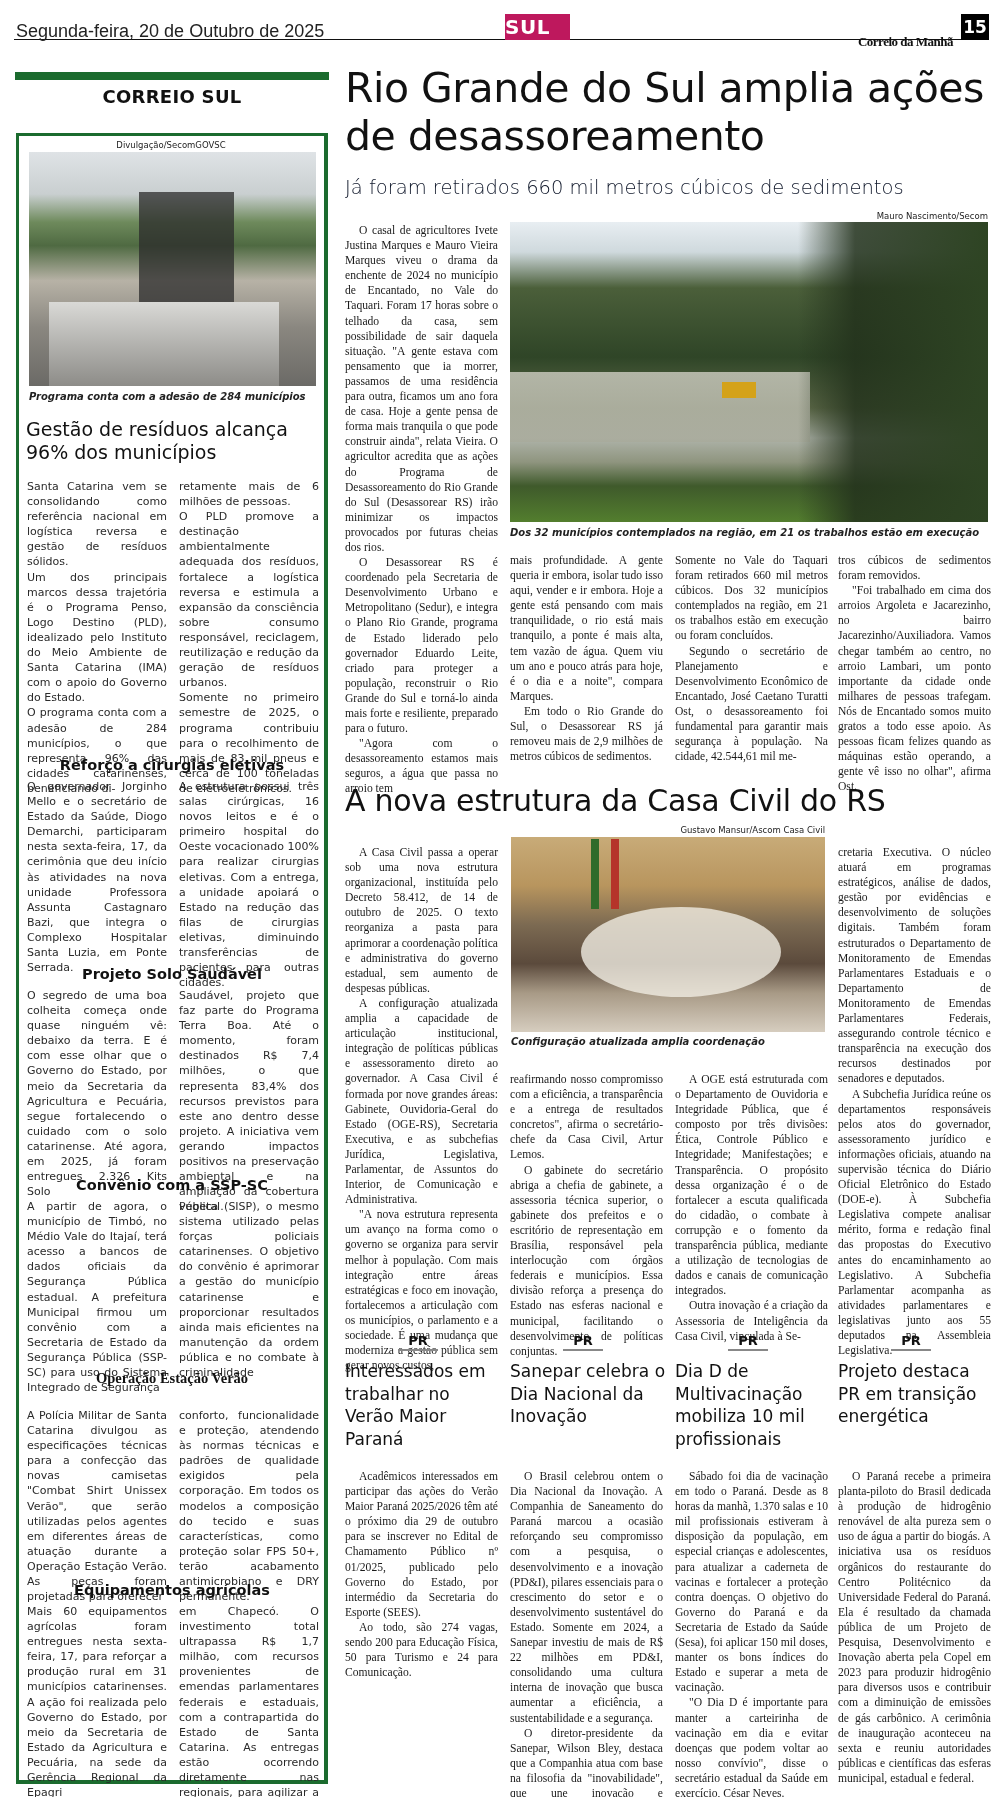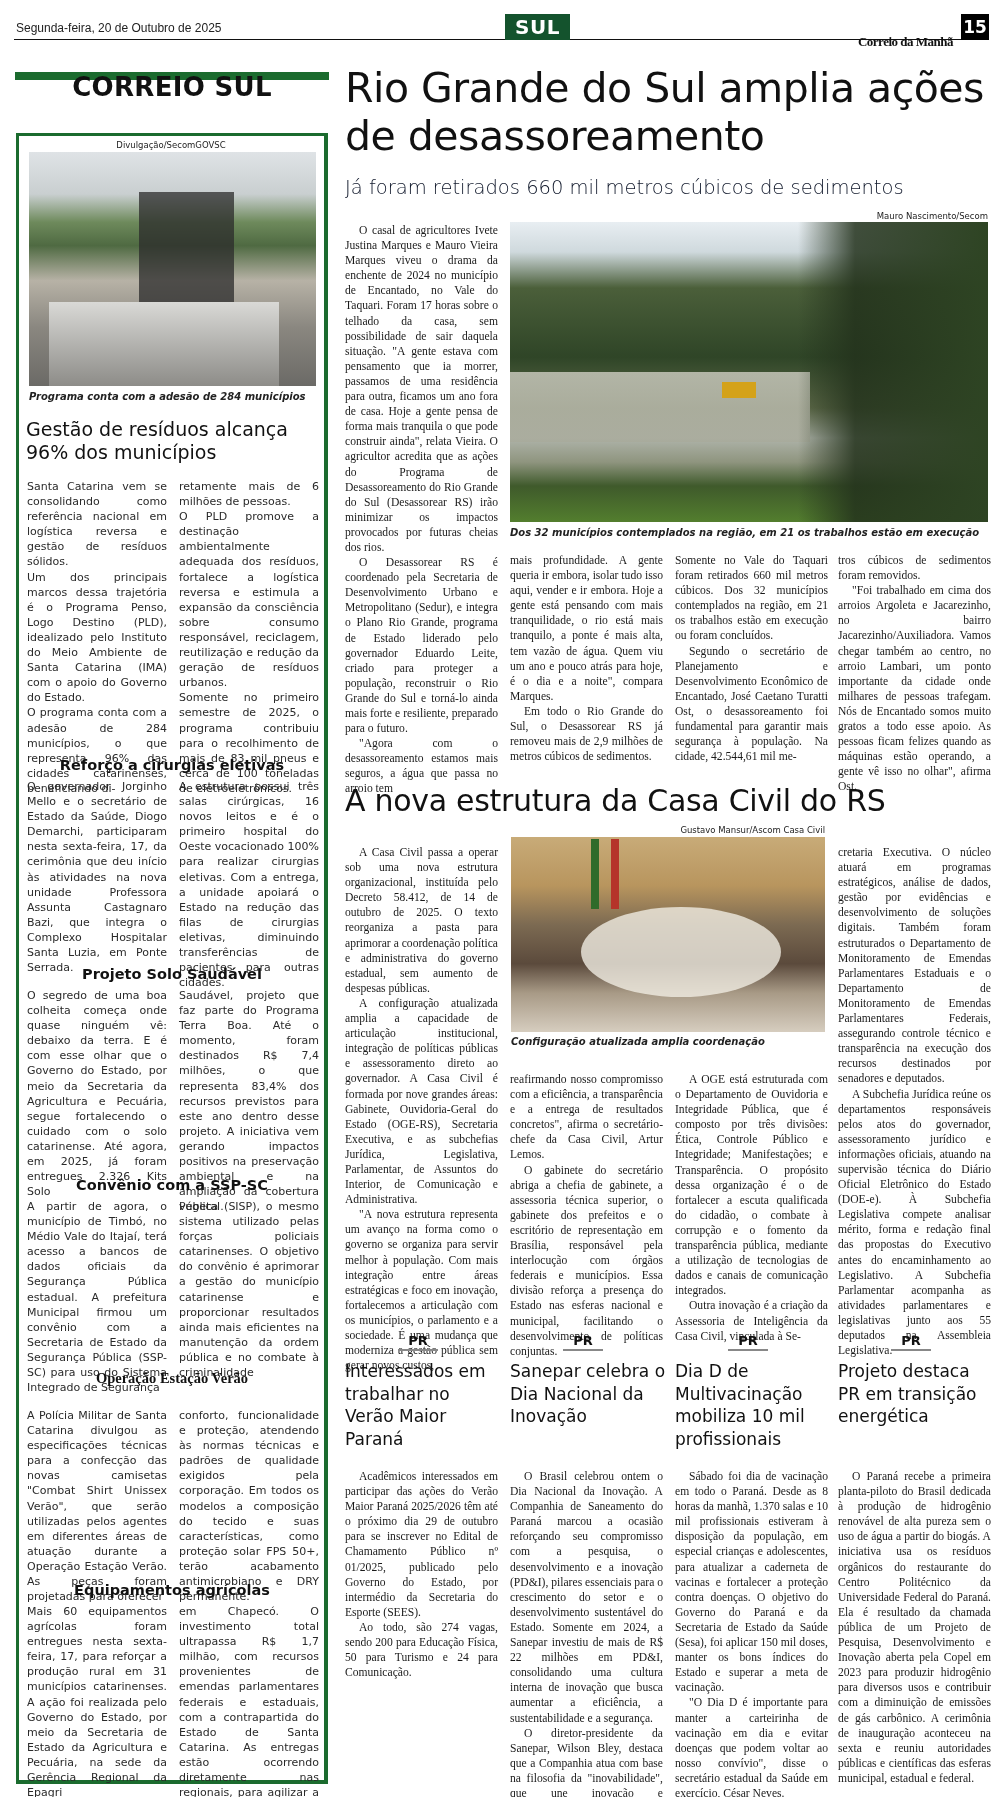--- a/index.html
+++ b/index.html
@@ -1,28 +1,28 @@
 <!DOCTYPE html>
 <html><head>
 <meta charset="utf-8">
 <style>
   * { box-sizing: border-box; margin: 0; padding: 0; }
   html, body { width: 1003px; height: 1797px; background: #fff; overflow: hidden; }
   body { position: relative; font-family: "DejaVu Sans", sans-serif; color: #111; }
 
   
   .topbar { position: absolute; left: 14px; top: 14px; width: 975px; height: 26px; border-bottom: 1.5px solid #111; }
-  .topbar .date { position: absolute; left: 2px; top: 7px; font-family: "Liberation Sans", sans-serif; font-size: 12px; color: #222; }
-  .topbar .section { position: absolute; left: 491px; top: 0; width: 65px; height: 26px; background: #14532d; color: #fff; font-family: "DejaVu Sans", sans-serif; font-size: 20px; font-weight: bold; text-align: center; line-height: 26px; letter-spacing: 0.5px; }
+  .topbar .date { position: absolute; left: 2px; top: 7px; font-family: "Liberation Sans", sans-serif; font-size: 18px; color: #222; }
+  .topbar .section { position: absolute; left: 491px; top: 0; width: 65px; height: 26px; background: #be185d; color: #fff; font-family: "DejaVu Sans", sans-serif; font-size: 20px; font-weight: bold; line-height: 26px; letter-spacing: 0.5px; }
   .topbar .paper { position: absolute; right: 36px; top: 20px; font-family: "Liberation Serif", serif; font-size: 13px; font-weight: bold; letter-spacing: -0.5px; }
   .topbar .pageno { position: absolute; right: 0; top: 0; width: 28px; height: 26px; background: #000; color: #fff; font-size: 17px; font-weight: bold; text-align: center; line-height: 26px; }
 
   
   .sul-bar { position: absolute; left: 15px; top: 72px; width: 314px; height: 8px; background: #1b6b2e; }
-  .sul-title { position: absolute; left: 15px; top: 72px; width: 314px; text-align: center; font-family: "DejaVu Sans", sans-serif; font-weight: bold; font-size: 26px; letter-spacing: 0.3px; }
+  .sul-title { position: absolute; left: 15px; top: 86px; width: 314px; text-align: center; font-family: "DejaVu Sans", sans-serif; font-weight: bold; font-size: 18px; letter-spacing: 0.3px; }
   .sul-box { position: absolute; left: 16px; top: 133px; width: 312px; height: 1651px; border: 3px solid #1b6b2e; border-right-width: 4px; border-bottom-width: 4px; }
   .credit { font-family: "DejaVu Sans", sans-serif; font-size: 8.5px; color: #222; text-align: right; }
   .sul-credit { position: absolute; left: 26px; top: 140px; width: 290px; text-align: center; }
   .photo { position: absolute; overflow: hidden; }
   .sul-photo { left: 29px; top: 152px; width: 287px; height: 234px; background: linear-gradient(180deg, #dfe3e6 0%, #c9cfd0 18%, #6e8a5c 30%, #4f6a42 40%, #b7b2a6 55%, #8a8780 75%, #6b6a66 100%); }
   .caption { font-family: "DejaVu Sans", sans-serif; font-style: italic; font-weight: bold; font-size: 10px; color: #222; }
   .sul-caption { position: absolute; left: 29px; top: 391px; width: 290px; }
   .sul-headline { position: absolute; left: 26px; top: 418px; width: 292px; text-align: left; font-family: "DejaVu Sans", sans-serif; font-size: 19px; line-height: 23px; font-weight: 500; }
 
   .sans-body { font-family: "DejaVu Sans", sans-serif; font-size: 11px; line-height: 15.1px; color: #2a2a2a; text-align: justify; }

